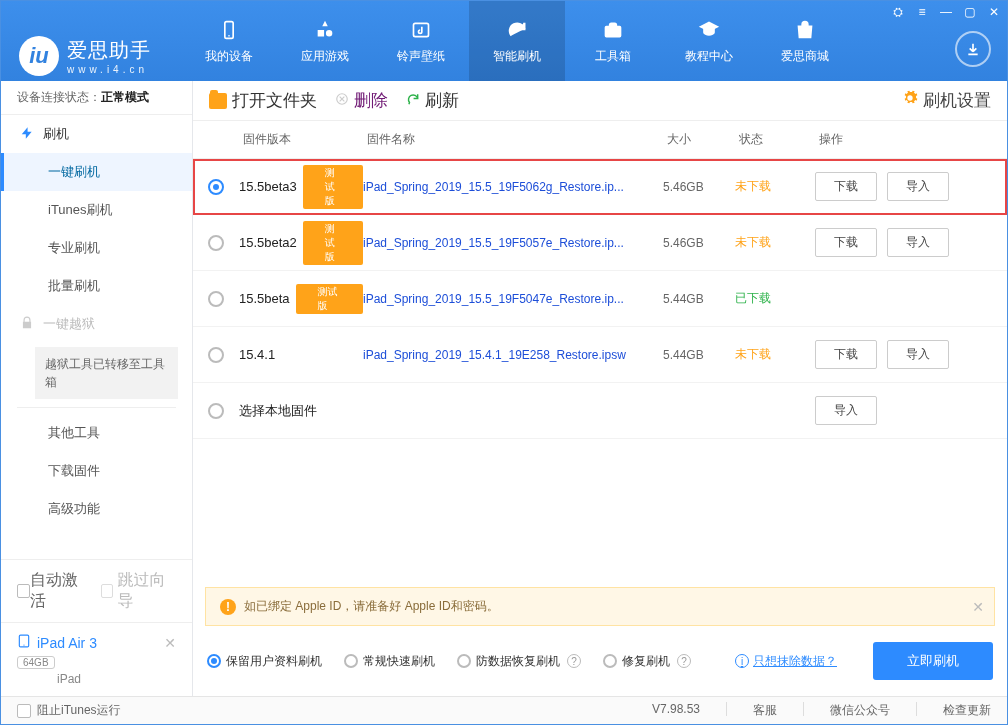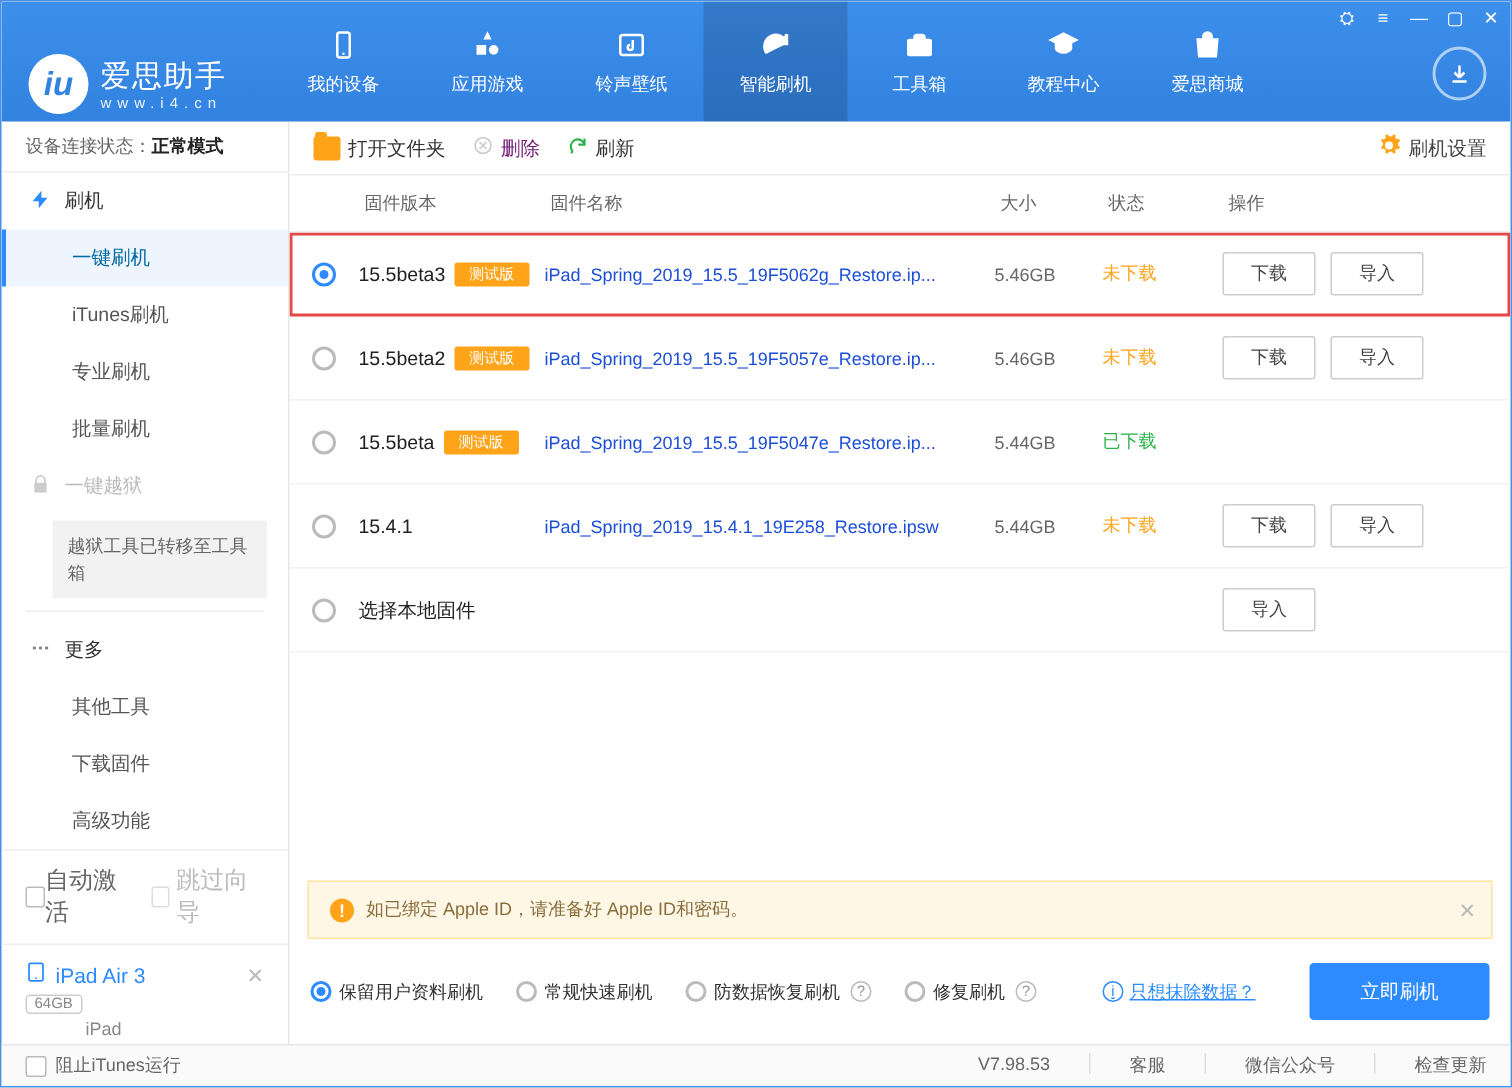--- a/index.html
+++ b/index.html
@@ -44,40 +44,40 @@
 .auto-row .grey { color: #bbb; margin-left: 12px; }
 
 .device-box { padding: 10px 16px; border-top: 1px solid #eee; }
 .device-box .name { font-size: 14px; color: #2d8bff; font-weight: 500; display: flex; align-items: center; gap: 6px; }
 .device-box .cap { display: inline-block; font-size: 10px; color: #888; border: 1px solid #ccc; padding: 0 5px; border-radius: 3px; margin-top: 4px; }
 .device-box .type { font-size: 12px; color: #888; margin-top: 3px; padding-left: 40px; }
 .dev-close { margin-left: auto; color: #bbb; cursor: pointer; }
 
 
 .content { flex: 1; display: flex; flex-direction: column; min-width: 0; }
-.toolbar { display: flex; align-items: center; padding: 8px 16px; border-bottom: 1px solid #eee; font-size: 13px; gap: 18px; justify-content: flex-end; }
+.toolbar { display: flex; align-items: center; padding: 8px 16px; border-bottom: 1px solid #eee; font-size: 17px; gap: 18px; justify-content: flex-end; }
 .tool { display: flex; align-items: center; gap: 5px; cursor: pointer; }
 .tool.disabled { color: #701a75; cursor: default; }
 .tool-open { width: 18px; height: 16px; background: #ffa319; border-radius: 2px; position: relative; }
 .tool-open::before { content: ""; position: absolute; top: -3px; left: 1px; width: 8px; height: 4px; background: #ffa319; border-radius: 2px 2px 0 0; }
 .tool.settings { margin-left: auto; color: #444; }
 .settings .gear { color: #ffa319; }
 
 .thead { display: grid; grid-template-columns: 46px 124px 300px 72px 80px 192px; padding: 10px 0; border-bottom: 1px solid #eee; font-size: 12px; color: #666; }
 .thead div { padding: 0 4px; }
 
 .firmware-list { flex: 1; overflow: auto; }
 .row { display: grid; grid-template-columns: 46px 124px 300px 72px 80px 192px; align-items: center; height: 56px; border-bottom: 1px solid #f2f2f2; font-size: 13px; padding: 0; }
 .row.highlight { outline: 2px solid #e74646; outline-offset: -2px; }
 .row .sel { display: flex; justify-content: center; }
 .radio { width: 16px; height: 16px; border: 2px solid #bbb; border-radius: 50%; position: relative; cursor: pointer; }
 .radio.on { border-color: #2d8bff; }
 .radio.on::after { content: ""; position: absolute; inset: 3px; background: #2d8bff; border-radius: 50%; }
 .ver { display: flex; align-items: center; gap: 6px; font-size: 13px; color: #222; }
-.badge { font-size: 10px; color: #fff; background: #ffa319; padding: 1px 10px; border-radius: 2px; }
+.badge { font-size: 10px; color: #fff; background: #ffa319; padding: 1px 22px; border-radius: 2px; }
 .fname { color: #1d4ed8; font-size: 12px; white-space: nowrap; overflow: hidden; text-overflow: ellipsis; padding-right: 10px; }
 .size { color: #666; font-size: 12px; }
 .status-not { color: #ffa319; font-size: 12px; }
 .status-done { color: #2db24a; font-size: 12px; }
 .ops { display: flex; gap: 10px; }
 .btn-sm { border: 1px solid #ccc; background: #fff; padding: 5px 18px; font-size: 12px; border-radius: 2px; cursor: pointer; color: #444; }
 
 
 .warn-bar { display: flex; align-items: center; background: #fff7e6; border: 1px solid #ffe3a3; padding: 10px 14px; font-size: 12px; color: #8a6d3b; margin: 0 12px; position: relative; }
 .warn-ico { width: 16px; height: 16px; border-radius: 50%; background: #ffa319; color: #fff; display: flex; align-items: center; justify-content: center; font-size: 12px; margin-right: 8px; font-weight: bold; }
@@ -221,30 +221,20 @@
             <svg width="14" height="14" viewBox="0 0 24 24" fill="#ccc">
               <path d="M6 10V7a6 6 0 1112 0v3h1v11H5V10h1zm2 0h8V7a4 4 0 10-8 0v3z"></path>
             </svg>
           </span>
         <span>一键越狱</span>
       </div>
       <div class="side-note">越狱工具已转移至工具箱</div>
 
       <div class="side-sep"></div>
 
-      <div class="side-head">
-        <span class="ico">
-            <svg width="14" height="14" viewBox="0 0 24 24" fill="#888">
-              <circle cx="5" cy="12" r="2"></circle>
-              <circle cx="12" cy="12" r="2"></circle>
-              <circle cx="19" cy="12" r="2"></circle>
-            </svg>
-          </span>
-        <span>更多</span>
-      </div>
       <div class="side-item">其他工具</div>
       <div class="side-item">下载固件</div>
       <div class="side-item">高级功能</div>
     </div>
 
     <div class="sidebar-bottom">
       <div class="auto-row">
         <span class="chk"></span>
         <span>自动激活</span>
         <span class="chk" style="border-color:#ddd;margin-left:12px"></span>

